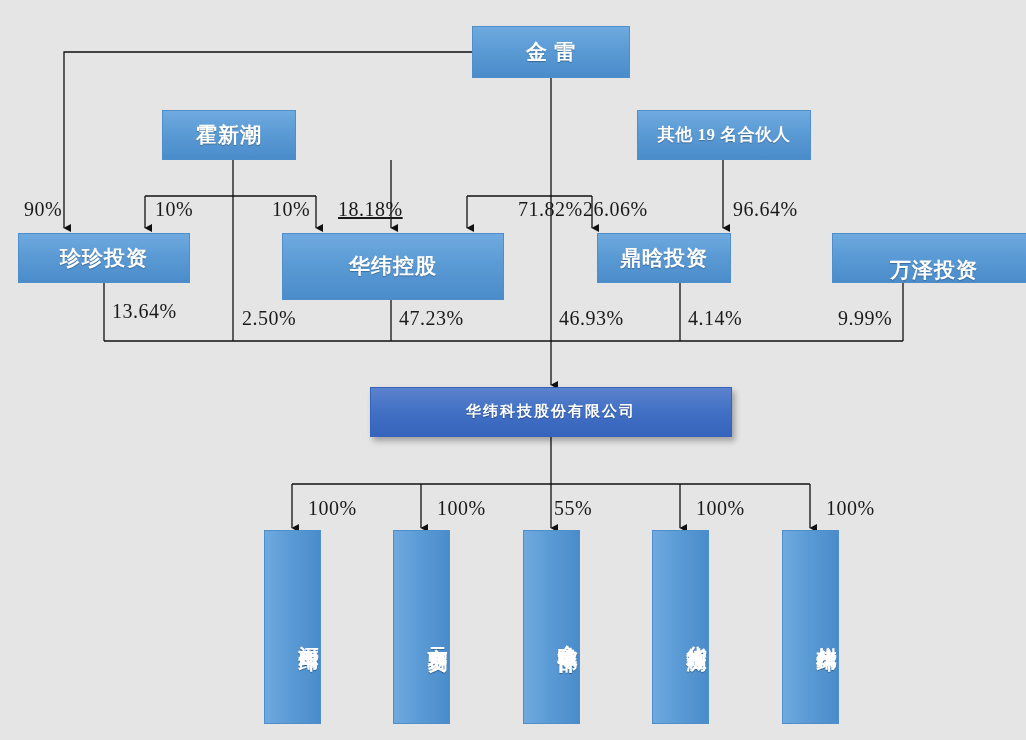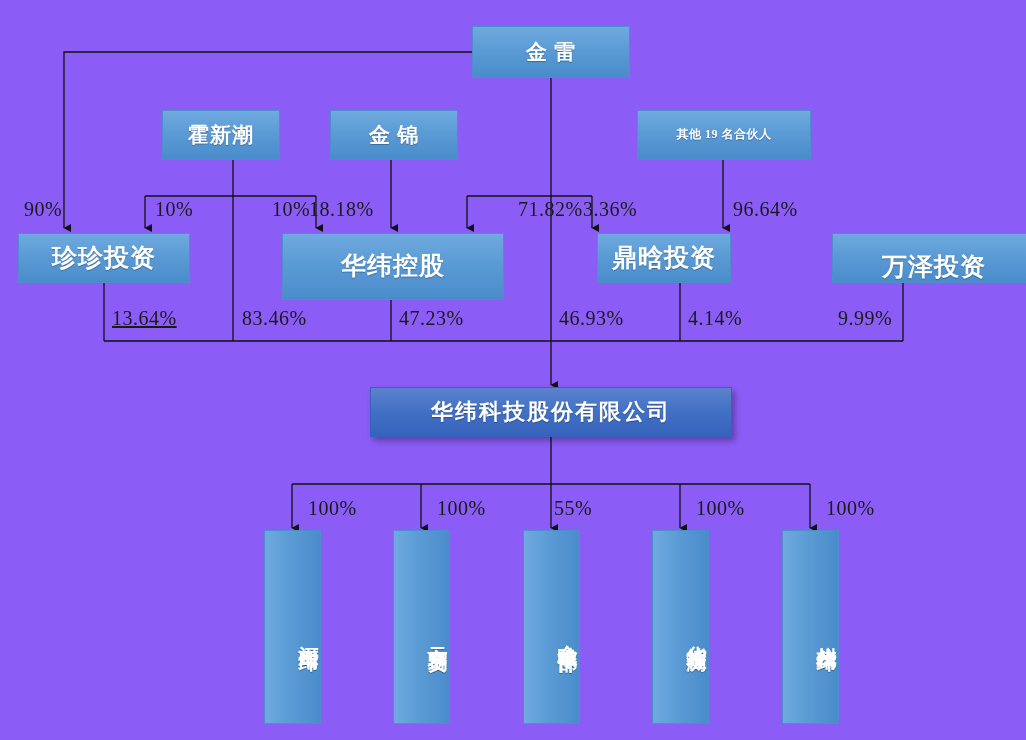--- a/index.html
+++ b/index.html
@@ -1,40 +1,40 @@
 <!DOCTYPE html>
 <html><head>
 <meta charset="utf-8">
 <style>
   html,body{margin:0;padding:0;background:#ffffff;}
   body{font-family:"Liberation Serif","DejaVu Serif",serif;}
-  #canvas{position:relative;width:1026px;height:740px;background:#8b5cf6;overflow:hidden;}
+  #canvas{position:relative;width:1026px;height:740px;background:#e5e5e5;overflow:hidden;}
   svg.wires{position:absolute;left:0;top:0;width:1026px;height:740px;pointer-events:none;}
 
   .node{
     position:absolute;
     box-sizing:border-box;
     display:flex;align-items:center;justify-content:center;
     color:#ffffff;
     font-family:"Liberation Serif","DejaVu Serif",serif;
     font-weight:700;
     text-align:center;
     background:linear-gradient(180deg,#6FAADF 0%,#5B9BD5 45%,#4A8CCB 100%);
     border:1px solid #4E8FCB;
     letter-spacing:1px;
     text-shadow:0 1px 1px rgba(0,0,0,.28);
     line-height:1.15;
   }
   .node.person{font-size:21px;}
-  .node.entity{font-size:25px;}
-  .node.partners{font-size:12px;letter-spacing:.5px;}
+  .node.entity{font-size:21px;}
+  .node.partners{font-size:17px;letter-spacing:.5px;}
   .node.main{
     background:linear-gradient(180deg,#5B82CD 0%,#4170C4 50%,#3663BC 100%);
     border:1px solid #3562BB;
-    font-size:22px;
+    font-size:15px;
     letter-spacing:2px;
     box-shadow:3px 4px 6px rgba(0,0,0,.30);
   }
   .node.sub{
     font-size:20px;
     letter-spacing:2px;
     writing-mode:vertical-rl;
     text-orientation:upright;
     padding-top:14px;
     align-items:flex-start;
@@ -98,58 +98,55 @@
       <path d="M551,484 L551,528" marker-end="url(#ah)"></path>
       <path d="M680,484 L680,528" marker-end="url(#ah)"></path>
       <path d="M810,484 L810,528" marker-end="url(#ah)"></path>
     </g>
   </svg>
 
   <div class="node person" style="left:472px;top:26px;width:158px;height:52px;">
     <span>金&nbsp;雷</span>
   </div>
 
-  <div class="node person" style="left:162px;top:110px;width:118px;height:50px;">
+  <div class="node person" style="left:162px;top:110px;width:134px;height:50px;">
     <span>霍新潮</span>
   </div>
 
-  <div class="node person" style="left:330px;top:110px;width:128px;height:50px;">
-    <span>金&nbsp;锦</span>
-  </div>
 
   <div class="node partners" style="left:637px;top:110px;width:174px;height:50px;">
     <span>其他 19 名合伙人</span>
   </div>
 
   <div class="pct" style="left:24px;top:198px;">90%</div>
   <div class="pct" style="left:155px;top:198px;">10%</div>
   <div class="pct" style="left:272px;top:198px;">10%</div>
-  <div class="pct" style="left:309px;top:198px;">18.18%</div>
+  <div class="pct" style="left:338px;top:198px;text-decoration:underline;">18.18%</div>
   <div class="pct" style="left:477px;top:198px;margin-left:41px;">71.82%</div>
-  <div class="pct" style="left:583px;top:198px;">3.36%</div>
+  <div class="pct" style="left:583px;top:198px;">26.06%</div>
   <div class="pct" style="left:733px;top:198px;">96.64%</div>
 
   <div class="node entity" style="left:18px;top:233px;width:172px;height:50px;">
     <span>珍珍投资</span>
   </div>
 
   <div class="node entity" style="left:282px;top:233px;width:222px;height:67px;">
     <span>华纬控股</span>
   </div>
 
   <div class="node entity" style="left:597px;top:233px;width:134px;height:50px;">
     <span>鼎晗投资</span>
   </div>
 
   <div class="node entity" style="left:832px;top:233px;width:204px;height:50px;align-items:flex-end;">
     <span>万泽投资</span>
   </div>
 
-  <div class="pct" style="left:112px;top:307px;text-decoration:underline;">13.64%</div>
-  <div class="pct" style="left:242px;top:307px;">83.46%</div>
+  <div class="pct" style="left:112px;top:300px;">13.64%</div>
+  <div class="pct" style="left:242px;top:307px;">2.50%</div>
   <div class="pct" style="left:399px;top:307px;">47.23%</div>
   <div class="pct" style="left:559px;top:307px;">46.93%</div>
   <div class="pct" style="left:688px;top:307px;">4.14%</div>
   <div class="pct" style="left:838px;top:307px;">9.99%</div>
 
   <div class="node main" style="left:370px;top:387px;width:362px;height:50px;">
     <span>华纬科技股份有限公司</span>
   </div>
 
   <div class="pct" style="left:308px;top:497px;">100%</div>

